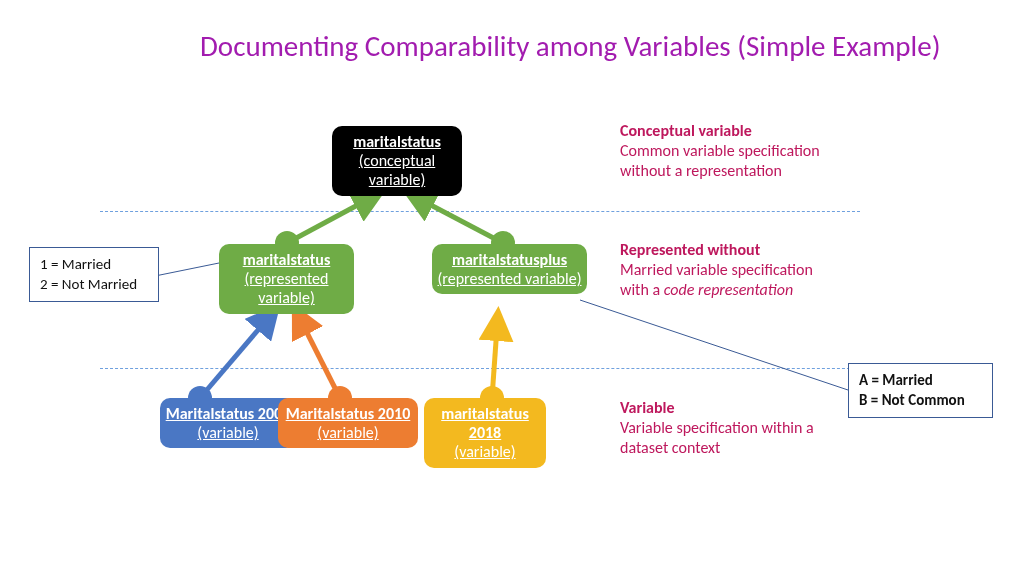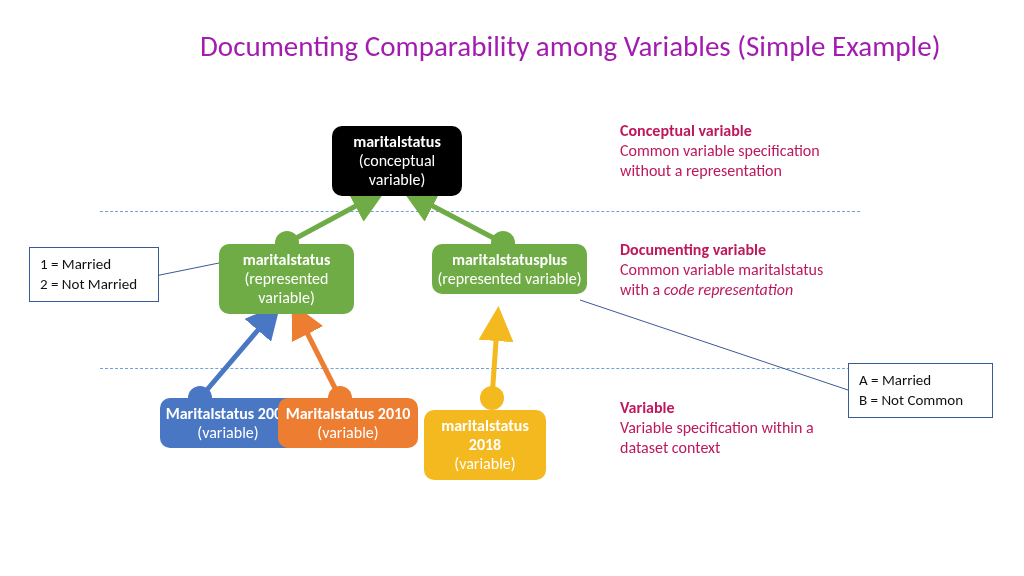--- a/index.html
+++ b/index.html
@@ -22,27 +22,28 @@
   }
   .node {
     position: absolute;
     color: #fff;
     text-align: center;
     border-radius: 10px;
     padding: 6px 2px;
     font-size: 16px;
     line-height: 1.2;
     font-weight: 400;
+    text-decoration: underline;
   }
   .node .bold { font-weight: 700; display: block; }
   .black { background: #000; }
   .green { background: #6fac46; }
   .blue  { background: #4a77c4; }
   .orange{ background: #ed7d31; }
-  .yellow{ background: #f3b91f; color:#fff;margin-top:12px; }
+  .yellow{ background: #f3b91f; color:#fff; }
   .desc {
     position: absolute;
     font-size: 16px;
     color: #be185d;
     line-height: 1.25;
   }
   .desc .b { font-weight: 700; display: block; }
   .codebox {
     position: absolute;
     border: 1px solid #3a5a95;
@@ -146,30 +147,30 @@
   <span class="bold">maritalstatus 2018</span>
   <span>(variable)</span>
 </div>
 
 <div class="desc" style="left:620px; top:121px; width:210px;">
   <span class="b">Conceptual variable</span>
   <span>Common variable specification without a representation</span>
 </div>
 
 <div class="desc" style="left:620px; top:240px; width:210px;">
-  <span class="b">Documenting variable</span>
-  <span>Common variable maritalstatus with a </span><i>code representation</i>
+  <span class="b">Represented without</span>
+  <span>Married variable specification with a </span><i>code representation</i>
 </div>
 
 <div class="desc" style="left:620px; top:398px; width:200px;">
   <span class="b">Variable</span>
   <span>Variable specification within a dataset context</span>
 </div>
 
 <div class="codebox" style="left:29px; top:247px; width:130px;">
   <div>1 = Married</div>
   <div>2 = Not Married</div>
 </div>
 
-<div class="codebox" style="left:848px; top:363px; width:145px;">
+<div class="codebox" style="left:848px; top:363px; width:145px;font-weight:bold;">
   <div>A = Married</div>
   <div>B = Not Common</div>
 </div>
 
 </body></html>

